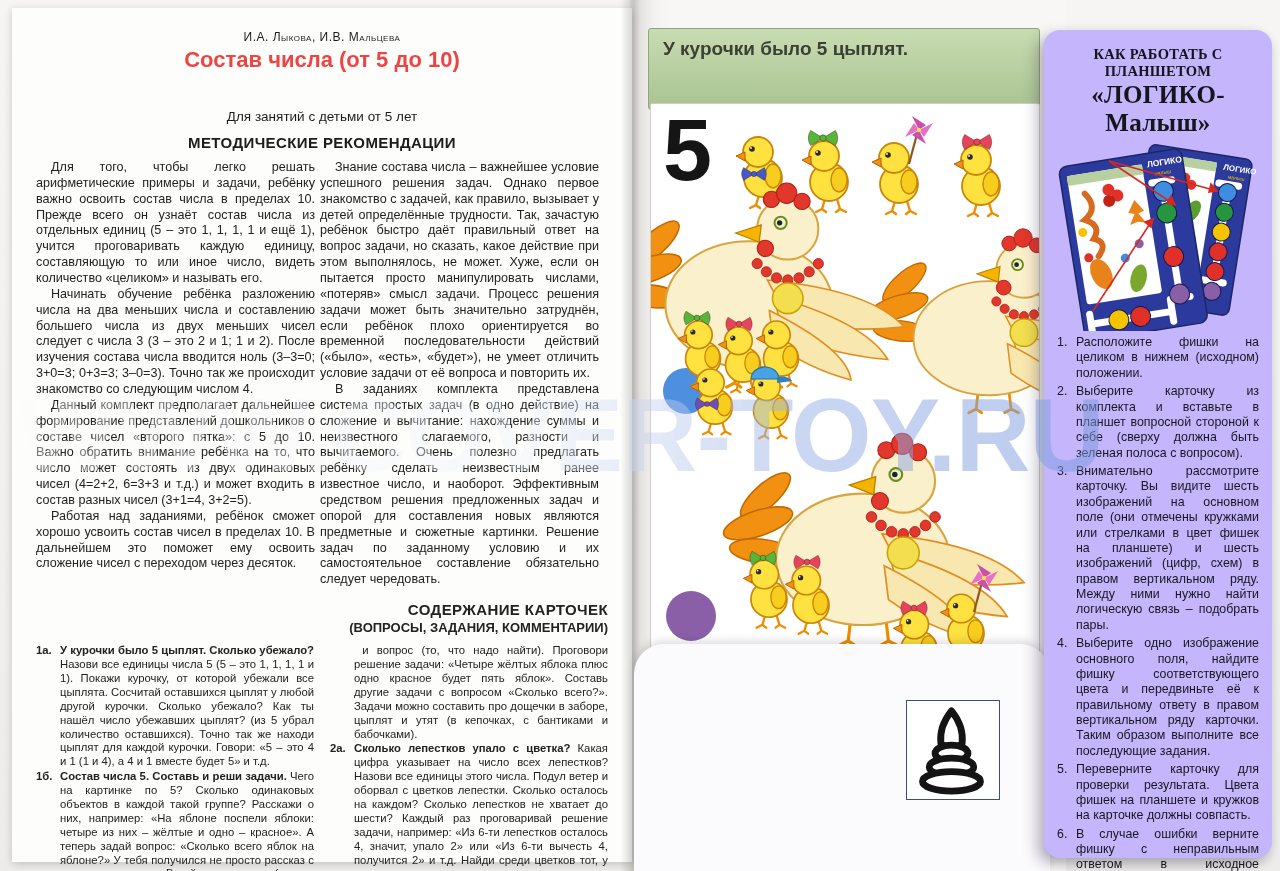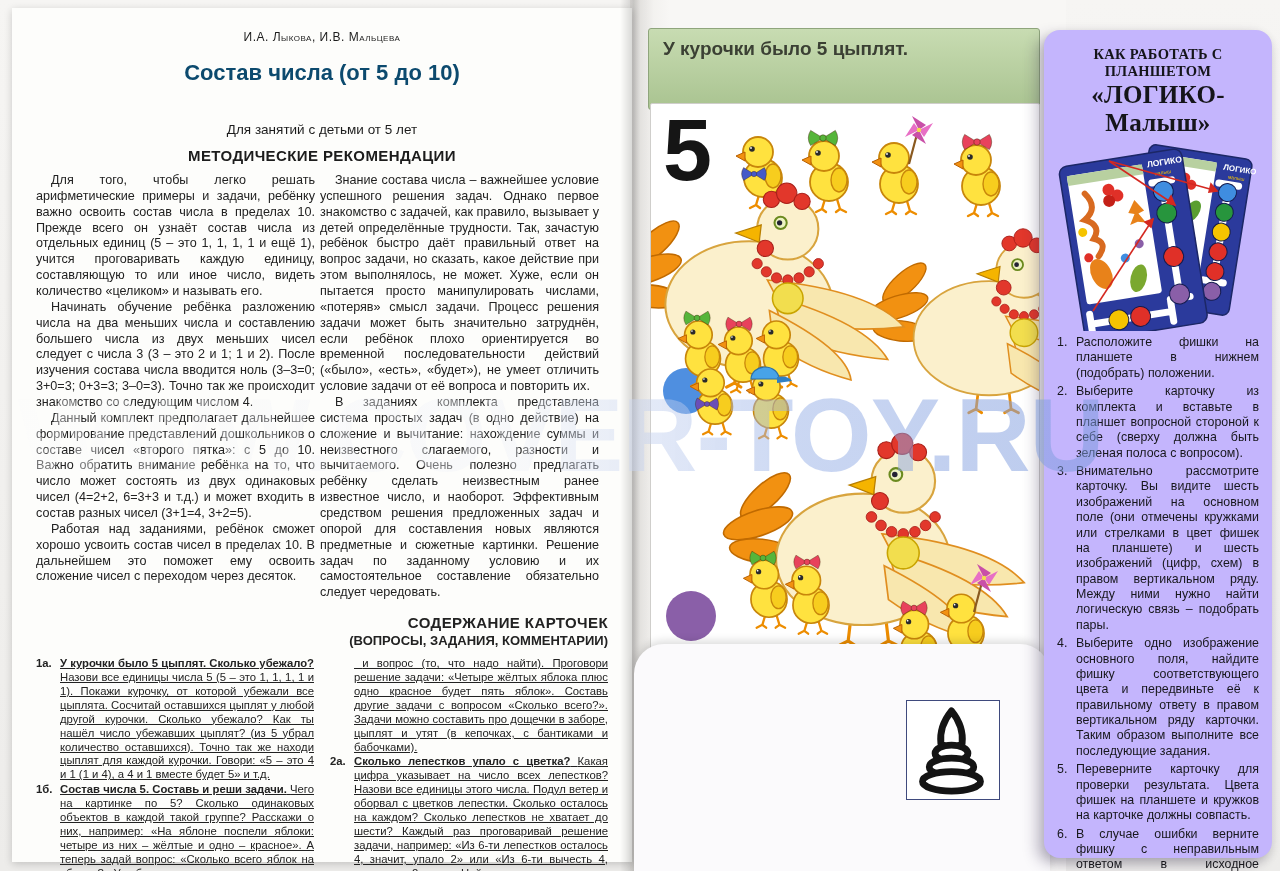--- a/index.html
+++ b/index.html
@@ -6,32 +6,32 @@
   body{width:1280px;height:871px;position:relative;overflow:hidden;
        background:linear-gradient(180deg,#f6f5f3,#edecea);
        font-family:"Liberation Sans",sans-serif;color:#222;}
   .abs{position:absolute;}
   
   .left-page{left:12px;top:8px;width:620px;height:854px;background:#fdfdfb;
              box-shadow:0 2px 8px rgba(0,0,0,.18);z-index:1;padding:0;}
   .page-inner{padding:22px 24px 0 24px;}
   .head{text-align:center;}
   .authors{font-size:12px;font-variant:small-caps;letter-spacing:.5px;color:#1c1c1c;}
-  .book-title{font-size:22px;font-weight:bold;margin:16px 0 1px 0;color:#0c4a6e;}
+  .book-title{font-size:22px;font-weight:bold;margin:3px 0 1px 0;color:#ef4444;}
   .book-sub{font-size:13.5px;color:#1c1c1c;margin-top:36px;}
   .sec-title{font-size:15px;font-weight:bold;letter-spacing:.4px;margin-top:10px;color:#1c1c1c;}
   .cols{display:flex;gap:5px;margin-top:9px;}
   .col{width:279px;font-size:12.6px;line-height:1.26;text-align:justify;}
   .col p{margin:0;text-indent:15px;}
   .contents{text-align:right;margin-top:13px;font-weight:bold;}
   .contents .l1{font-size:15px;letter-spacing:.4px;}
   .contents .l2{font-size:13px;margin-top:2px;}
   .cards-cols{display:flex;gap:16px;margin-top:9px;}
   .ccol{width:279px;font-size:11.3px;line-height:1.23;text-align:justify;}
-  .card-item{margin:0 0 1px 0;padding-left:24px;text-decoration:underline;}
+  .card-item{margin:0 0 1px 0;padding-left:24px;}
   .card-item .num{display:inline-block;width:24px;margin-left:-24px;font-weight:bold;}
   .card-item b{font-weight:bold;}
   
   .spine{left:620px;top:0;width:34px;height:871px;z-index:1;
          background:linear-gradient(90deg,rgba(0,0,0,0) 0%,rgba(0,0,0,.16) 40%,rgba(0,0,0,.05) 60%,rgba(0,0,0,0) 100%);}
   
   .right-page{left:630px;top:0;width:436px;height:871px;background:linear-gradient(90deg,#eceae7,#f8f7f5 40px);z-index:0;}
   
   .qstrip{left:648px;top:28px;width:392px;height:82px;z-index:2;border-radius:3px;
           background:linear-gradient(180deg,#c8dcb2,#a9c390);border:1px solid #8fa57c;
@@ -307,21 +307,21 @@
         <line x1="52" y1="18" x2="118" y2="62"></line>
           <path d="M118,62 l-8,-2 4,-7 z"></path>
         <line x1="52" y1="18" x2="160" y2="48"></line>
           <path d="M160,48 l-8,1 2,-8 z"></path>
         <line x1="36" y1="168" x2="96" y2="76"></line>
           <path d="M96,76 l-2,8 -6,-5 z"></path>
       </g>
     </svg>
   </div>
   <div class="steps">
-      <p class="step"><span class="num">1.</span><span>Расположите фишки на планшете в нижнем (подобрать) положении.</span></p>
+      <p class="step"><span class="num">1.</span><span>Расположите фишки на целиком в нижнем (исходном) положении.</span></p>
       <p class="step"><span class="num">2.</span><span>Выберите карточку из комплекта и вставьте в планшет вопросной стороной к себе (сверху должна быть зеленая полоса с вопросом).</span></p>
       <p class="step"><span class="num">3.</span><span>Внимательно рассмотрите карточку. Вы видите шесть изображений на основном поле (они отмечены кружками или стрелками в цвет фишек на планшете) и шесть изображений (цифр, схем) в правом вертикальном ряду. Между ними нужно найти логическую связь – подобрать пары.</span></p>
       <p class="step"><span class="num">4.</span><span>Выберите одно изображение основного поля, найдите фишку соответствующего цвета и передвиньте её к правильному ответу в правом вертикальном ряду карточки. Таким образом выполните все последующие задания.</span></p>
       <p class="step"><span class="num">5.</span><span>Переверните карточку для проверки результата. Цвета фишек на планшете и кружков на карточке должны совпасть.</span></p>
       <p class="step"><span class="num">6.</span><span>В случае ошибки верните фишку с неправильным ответом в исходное положение. Переверните карточку и постарайтесь найти верное решение.</span></p>
     </div>
 </div>
 
 <div class="abs watermark">WWW.COVER-TOY.RU</div>
 

